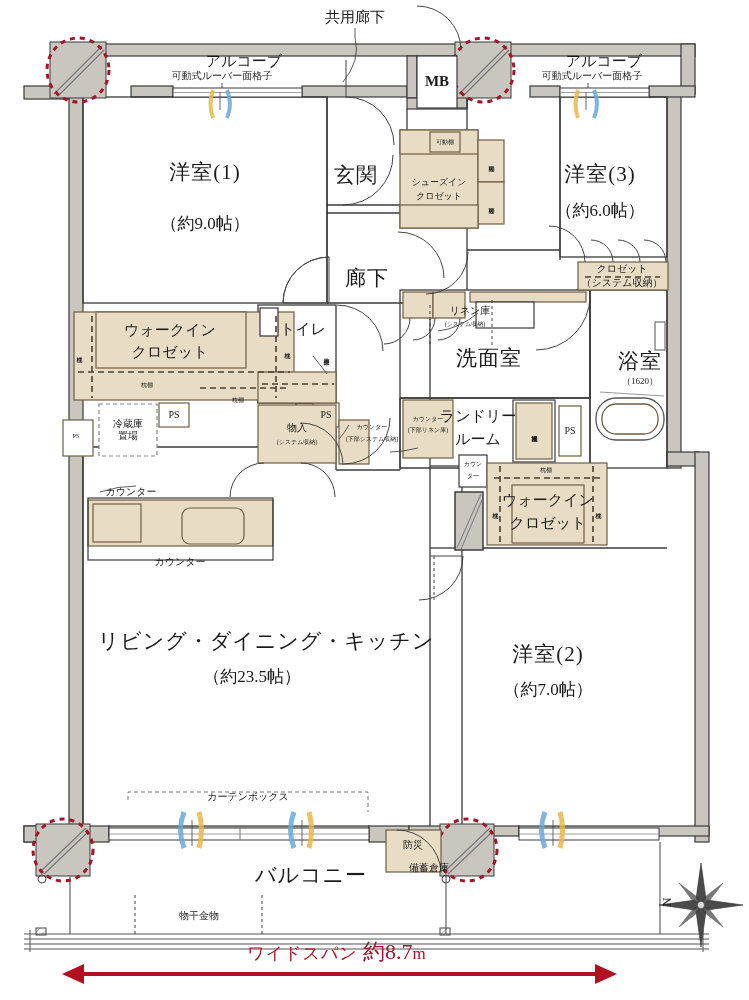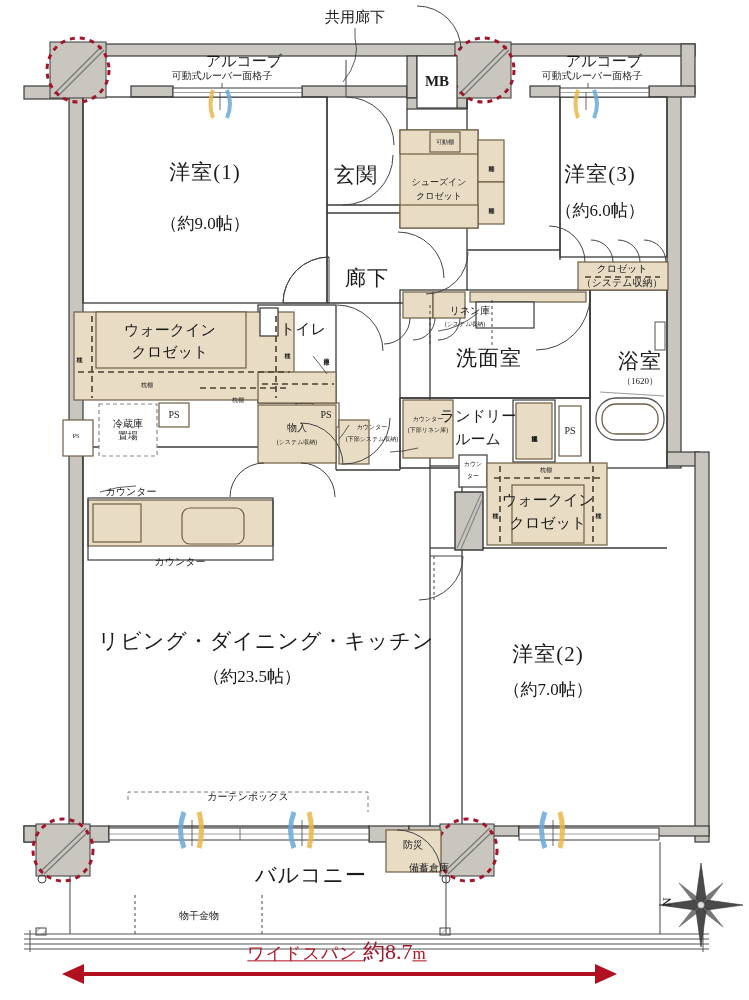--- a/index.html
+++ b/index.html
@@ -11,21 +11,21 @@
   .lbl{position:absolute;white-space:nowrap;color:#1a1a1a;line-height:1.15;}
   .ctr{transform:translate(-50%,-50%);text-align:center;}
   .room-name{font-size:21px;letter-spacing:1px;}
   .room-area{font-size:17px;}
   .mid{font-size:15px;}
   .sm{font-size:9px;}
   .xs{font-size:10px;}
   .xxs{font-size:6px;}
   .vert{writing-mode:vertical-rl;text-orientation:upright;}
   .red{color:#a3152a;}
-  .spanlabel{font-size:17px;color:#b01020;letter-spacing:1px;text-decoration:underline;}
+  .spanlabel{font-size:17px;color:#b01020;letter-spacing:1px;}
   .spanbig{font-size:22px;}
 </style>
 </head>
 <body>
 
 <svg id="plan" viewBox="0 0 749 1000" xmlns="http://www.w3.org/2000/svg">
   <defs>
     <pattern id="hatch" width="6" height="6" patternTransform="rotate(45)" patternUnits="userSpaceOnUse">
       <line x1="0" y1="0" x2="0" y2="6" stroke="#6e6e6e" stroke-width="1"></line>
     </pattern>

